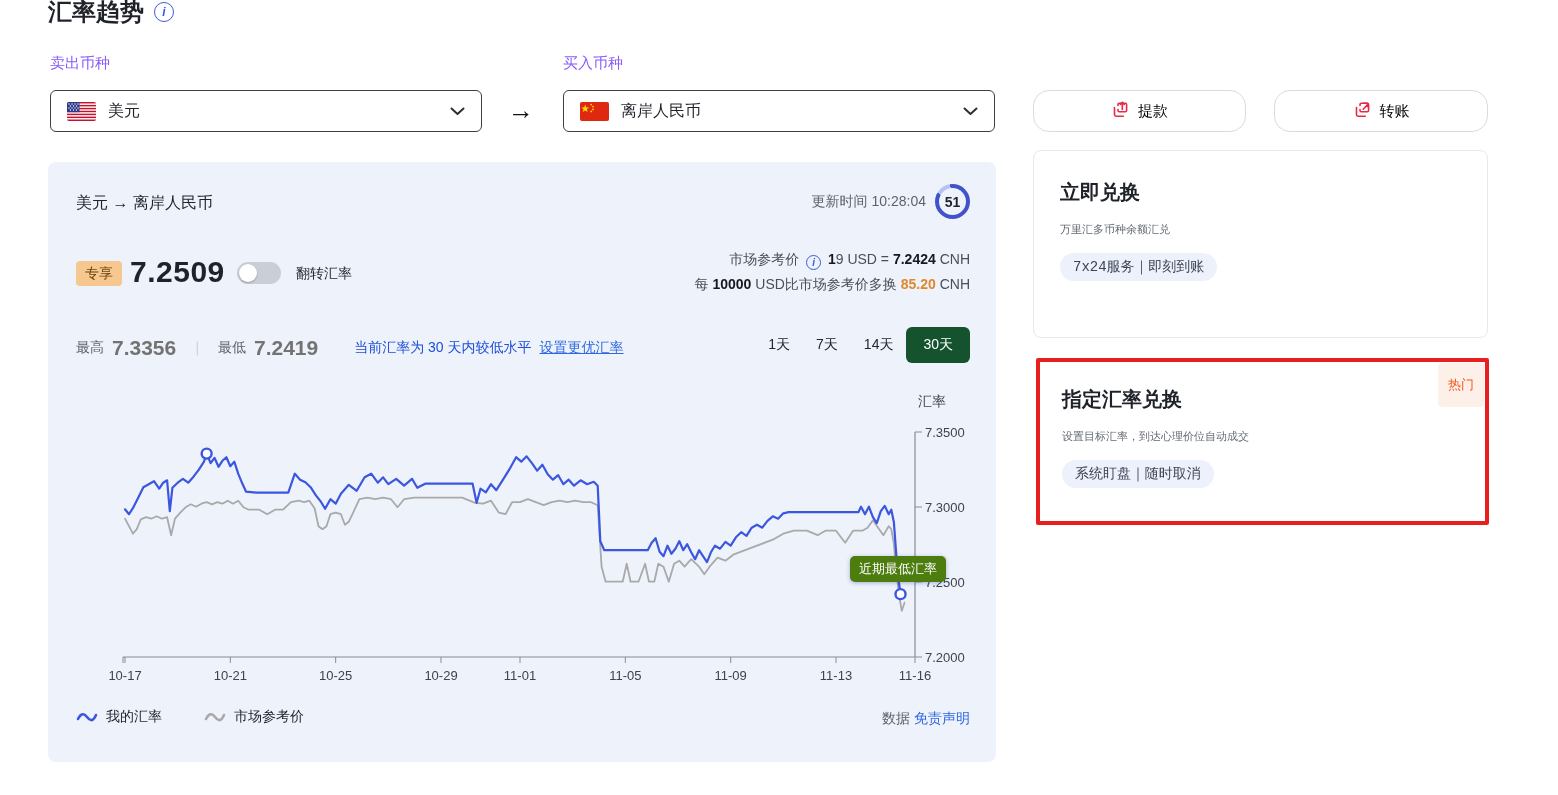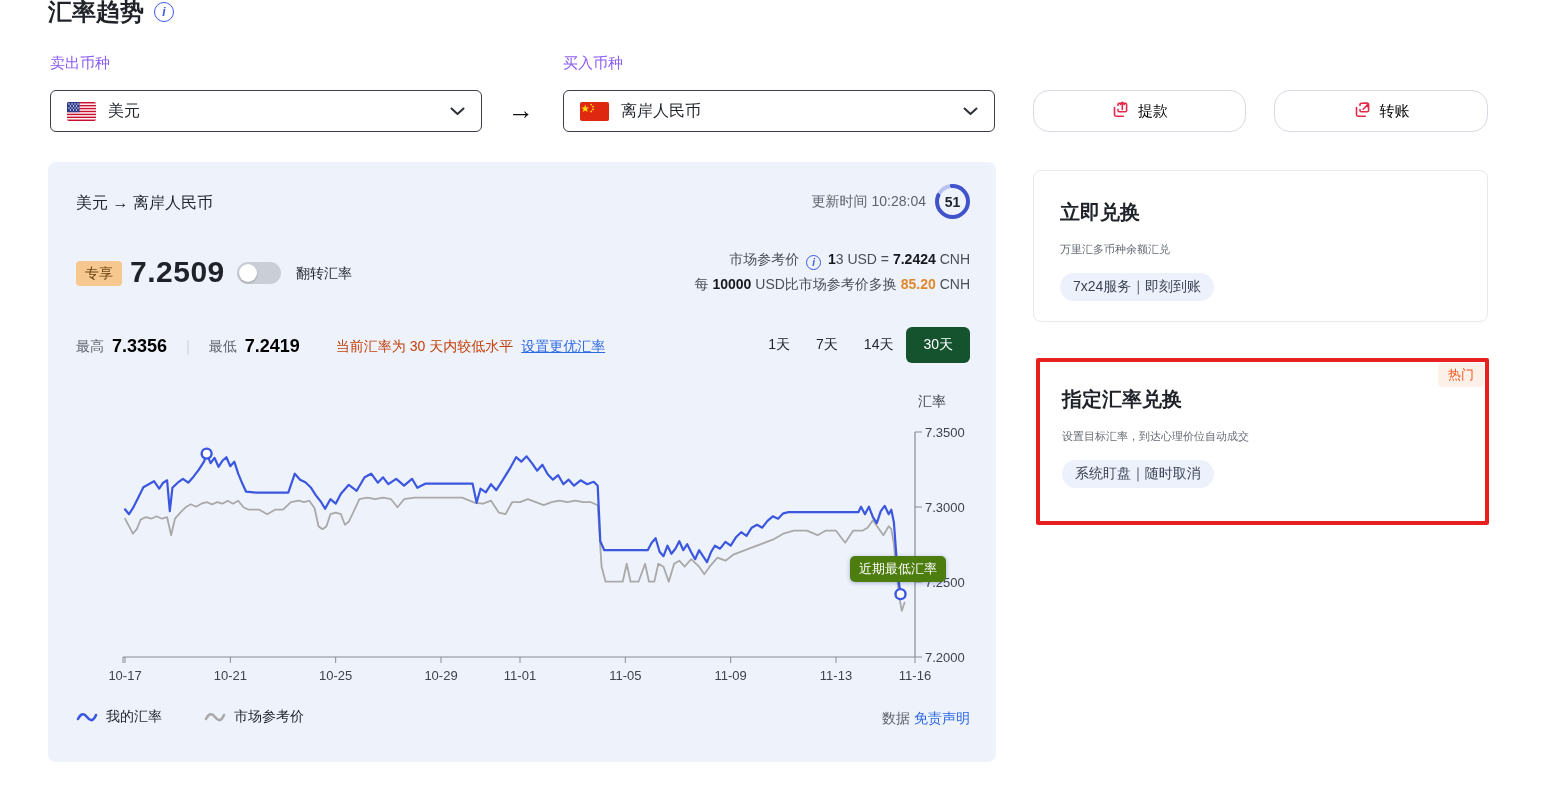--- a/index.html
+++ b/index.html
@@ -39,23 +39,23 @@
     display:flex; align-items:center; justify-content:center; font-size:14px; }
   .rate-big { left:82px; top:93px; font-size:30px; font-weight:700; letter-spacing:0.5px; }
   .toggle { left:189px; top:100px; width:44px; height:22px; background:#caced6; border-radius:11px; cursor:pointer; }
   .toggle .knob { position:absolute; left:2px; top:2px; width:18px; height:18px; background:#fff; border-radius:50%;
     box-shadow:0 1px 2px rgba(0,0,0,.25); }
   .flip-label { left:248px; top:103px; font-size:14px; }
   .ref-block { right:26px; top:85px; text-align:right; font-size:14px; color:#4a4f58; line-height:25px; }
   .ref-block b { color:#16181d; }
   .orange { color:#e0882c; font-weight:700; }
   .stats { left:28px; top:174px; display:flex; align-items:center; gap:8px; font-size:14px; color:#5d636d; }
-  .stats b { color:#000000; font-size:18px; }
+  .stats b { color:#737373; font-size:21px; }
   .sep { color:#c3c7cf; padding:0 6px; }
-  .hint { margin-left:28px; color:#c2410c; }
+  .hint { margin-left:28px; color:#1d4ed8; }
   .link { color:#2e68e3; text-decoration:underline; cursor:pointer; }
   .tabs { right:26px; top:165px; display:flex; align-items:center; }
   .tab { font-size:14px; padding:9px 13px; cursor:pointer; color:#23262d; border-radius:6px; }
   .tab.active { background:#14532d; color:#fff; padding:9px 17px; }
 
   svg text.tick { font-size:13px; fill:#3f434b; font-family:"Liberation Sans","DejaVu Sans",sans-serif; }
   svg text.axis-title { font-size:14px; fill:#3f434b; font-family:"Liberation Sans","DejaVu Sans",sans-serif; }
   .s0 { fill:none; stroke-width:2.2; stroke-linejoin:round; stroke-linecap:round; }
   .s1 { fill:none; stroke-width:1.8; stroke-linejoin:round; stroke-linecap:round; }
 
@@ -67,21 +67,21 @@
   .disclaimer .link { text-decoration:none; }
 
   
   .side-card { left:1033px; width:455px; background:#fff; border:1px solid #e7e9ee; border-radius:8px; padding:28px 26px; }
   .side-card .card-title { font-size:20px; font-weight:700; }
   .side-card .card-sub { margin-top:16px; font-size:11px; color:#646a73; }
   .pill { display:inline-flex; margin-top:16px; background:#edf1fb; border-radius:15px; padding:5px 13px;
     font-size:14px; color:#3c4355; }
   .hl-card { left:1036px; top:358px; width:453px; height:167px; border:4px solid #e81f1f; border-radius:2px; padding:24px 22px; }
   .hot-badge { position:absolute; right:1px; top:1px; background:#fdf0e8; color:#f4561c; font-size:13px;
-    padding:3px 10px; border-radius:4px; }
+    padding:13px 10px; border-radius:4px; }
 </style>
 </head>
 <body>
 
 <div id="stage">
 
   <div class="abs page-title">
     <span>汇率趋势</span>
     <span class="info-icon">i</span>
   </div>
@@ -186,21 +186,21 @@
     <div class="abs rate-big">7.2509</div>
     <div class="abs toggle">
         <span class="knob"></span>
       </div>
     <div class="abs flip-label">翻转汇率</div>
 
     <div class="abs ref-block">
       <div>
         <span>市场参考价</span>
         <span class="info-icon small" style="vertical-align:-2px; margin:0 3px;">i</span>
-        <b>1</b><span style="white-space:pre">3 USD = </span><b>7.2424</b><span style="white-space:pre"> CNH</span>
+        <b>1</b><span style="white-space:pre">9 USD = </span><b>7.2424</b><span style="white-space:pre"> CNH</span>
       </div>
       <div>
         <span style="white-space:pre">每 </span><b>10000</b><span style="white-space:pre"> USD比市场参考价多换 </span><span class="orange">85.20</span><span style="white-space:pre"> CNH</span>
       </div>
     </div>
 
     <div class="abs stats">
       <span>最高</span>
       <b>7.3356</b>
       <span class="sep">｜</span>
@@ -269,21 +269,21 @@
           </svg>
         <span>市场参考价</span>
       </span>
     </div>
     <div class="abs disclaimer">
       <span>数据</span>
       <a class="link">免责声明</a>
     </div>
   </div>
 
-  <div class="abs side-card" style="top:170px; height:152px;">
+  <div class="abs side-card" style="top:150px; height:188px;font-family:Liberation Mono, monospace;">
     <div class="card-title">立即兑换</div>
     <div class="card-sub">万里汇多币种余额汇兑</div>
     <span class="pill">7x24服务｜即刻到账</span>
   </div>
 
   <div class="abs side-card hl-card">
     <span class="hot-badge">热门</span>
     <div class="card-title">指定汇率兑换</div>
     <div class="card-sub">设置目标汇率，到达心理价位自动成交</div>
     <span class="pill">系统盯盘｜随时取消</span>

